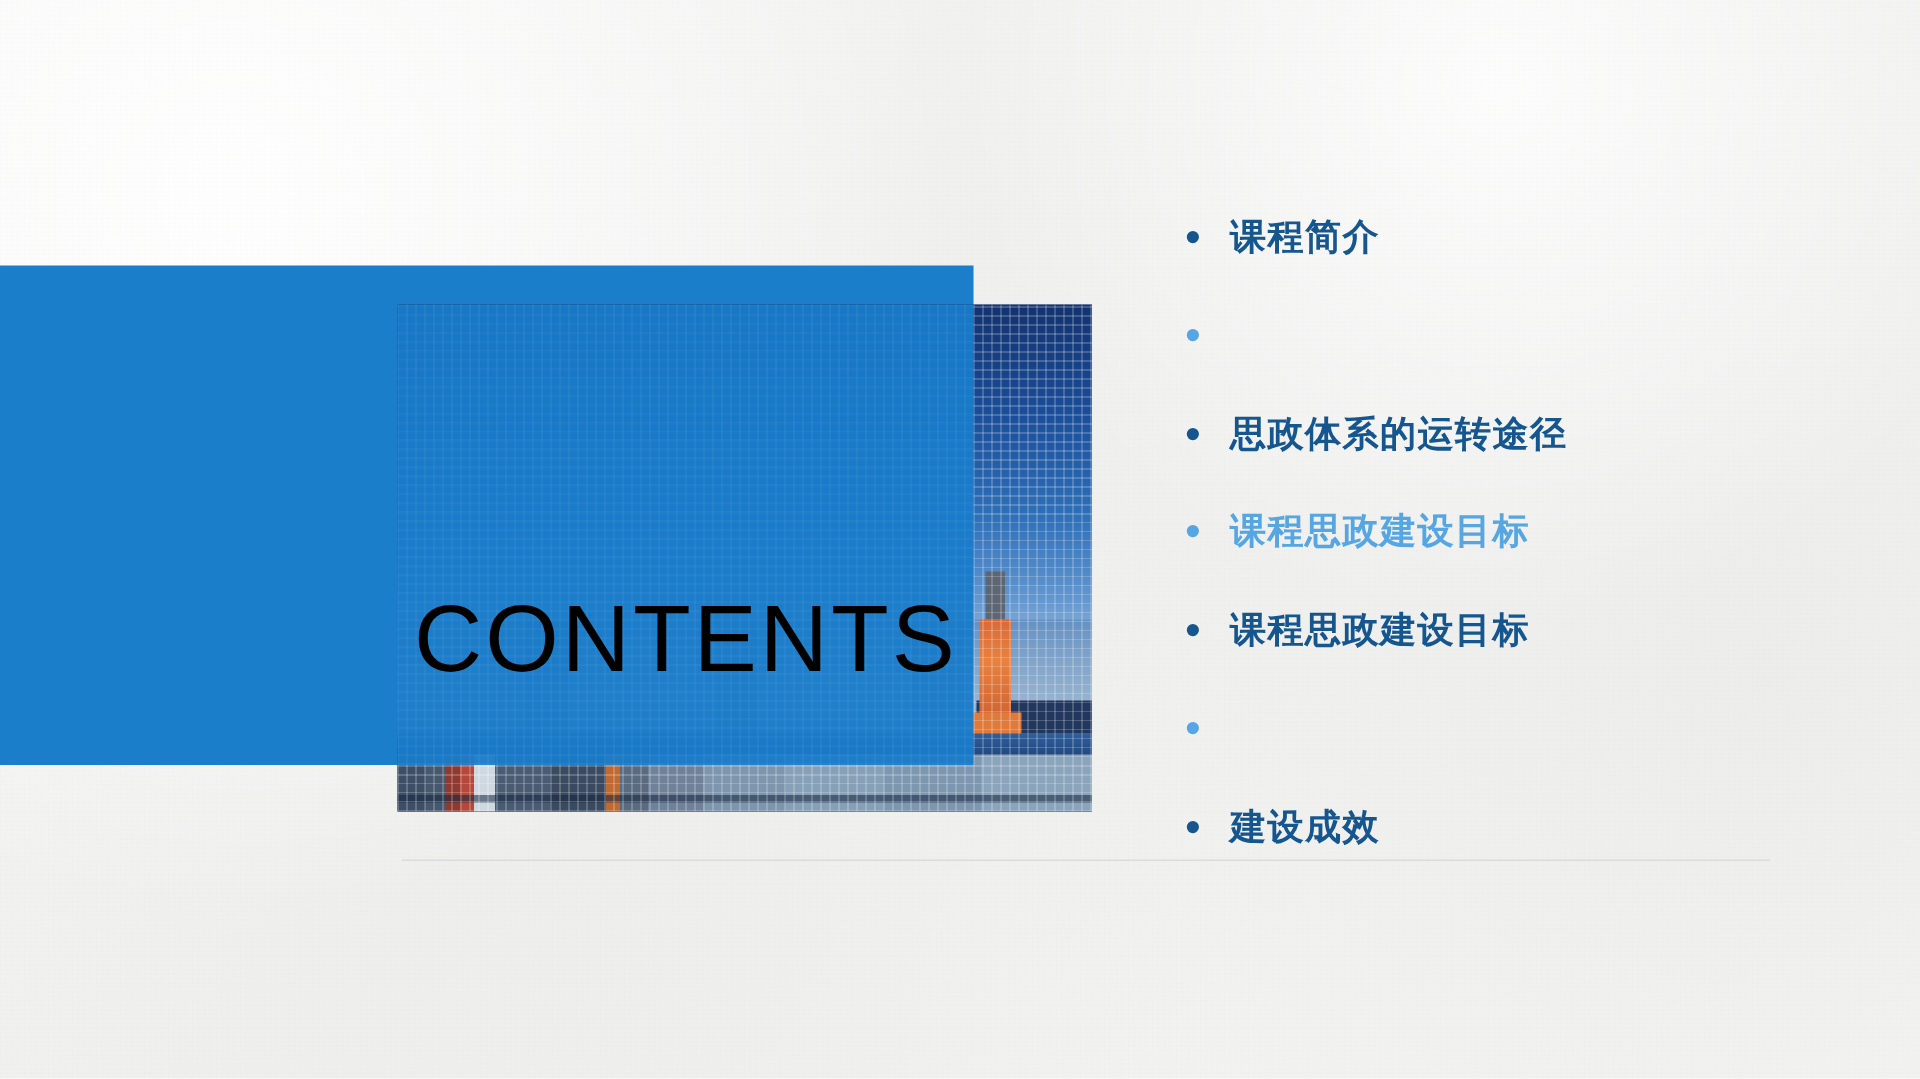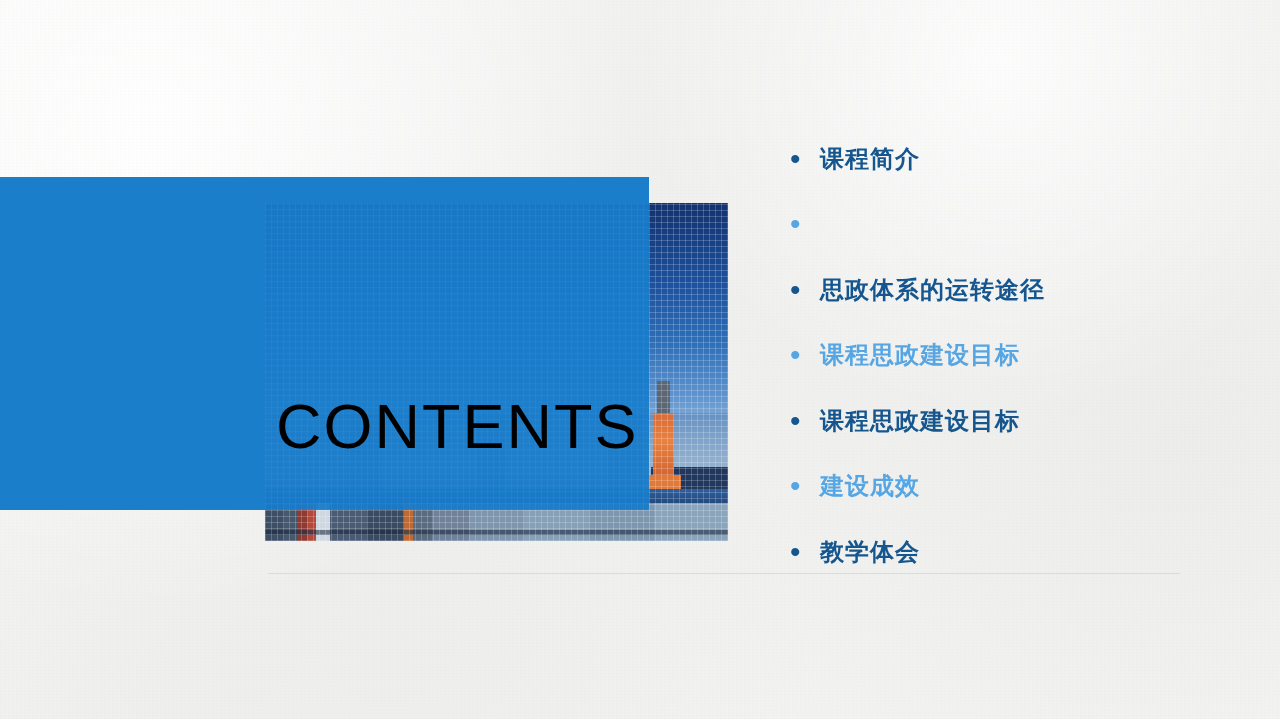--- a/index.html
+++ b/index.html
@@ -300,25 +300,24 @@
       <span class="agenda-label">课程思政建设目标</span>
     </div>
 
     <div class="agenda-item" style="color: rgb(22, 86, 143);">
       <span class="agenda-bullet">•</span>
       <span class="agenda-label">课程思政建设目标</span>
     </div>
 
     <div class="agenda-item" style="color: rgb(87, 166, 228);">
       <span class="agenda-bullet">•</span>
+    </div>
+
+    <div class="agenda-item" style="color: rgb(22, 86, 143);">
+      <span class="agenda-bullet">•</span>
       <span class="agenda-label">建设成效</span>
     </div>
 
-    <div class="agenda-item" style="color: rgb(22, 86, 143);">
-      <span class="agenda-bullet">•</span>
-      <span class="agenda-label">教学体会</span>
-    </div>
-
   </div>
 
   <div id="divider"></div>
 
 </div>
 
 </body></html>

